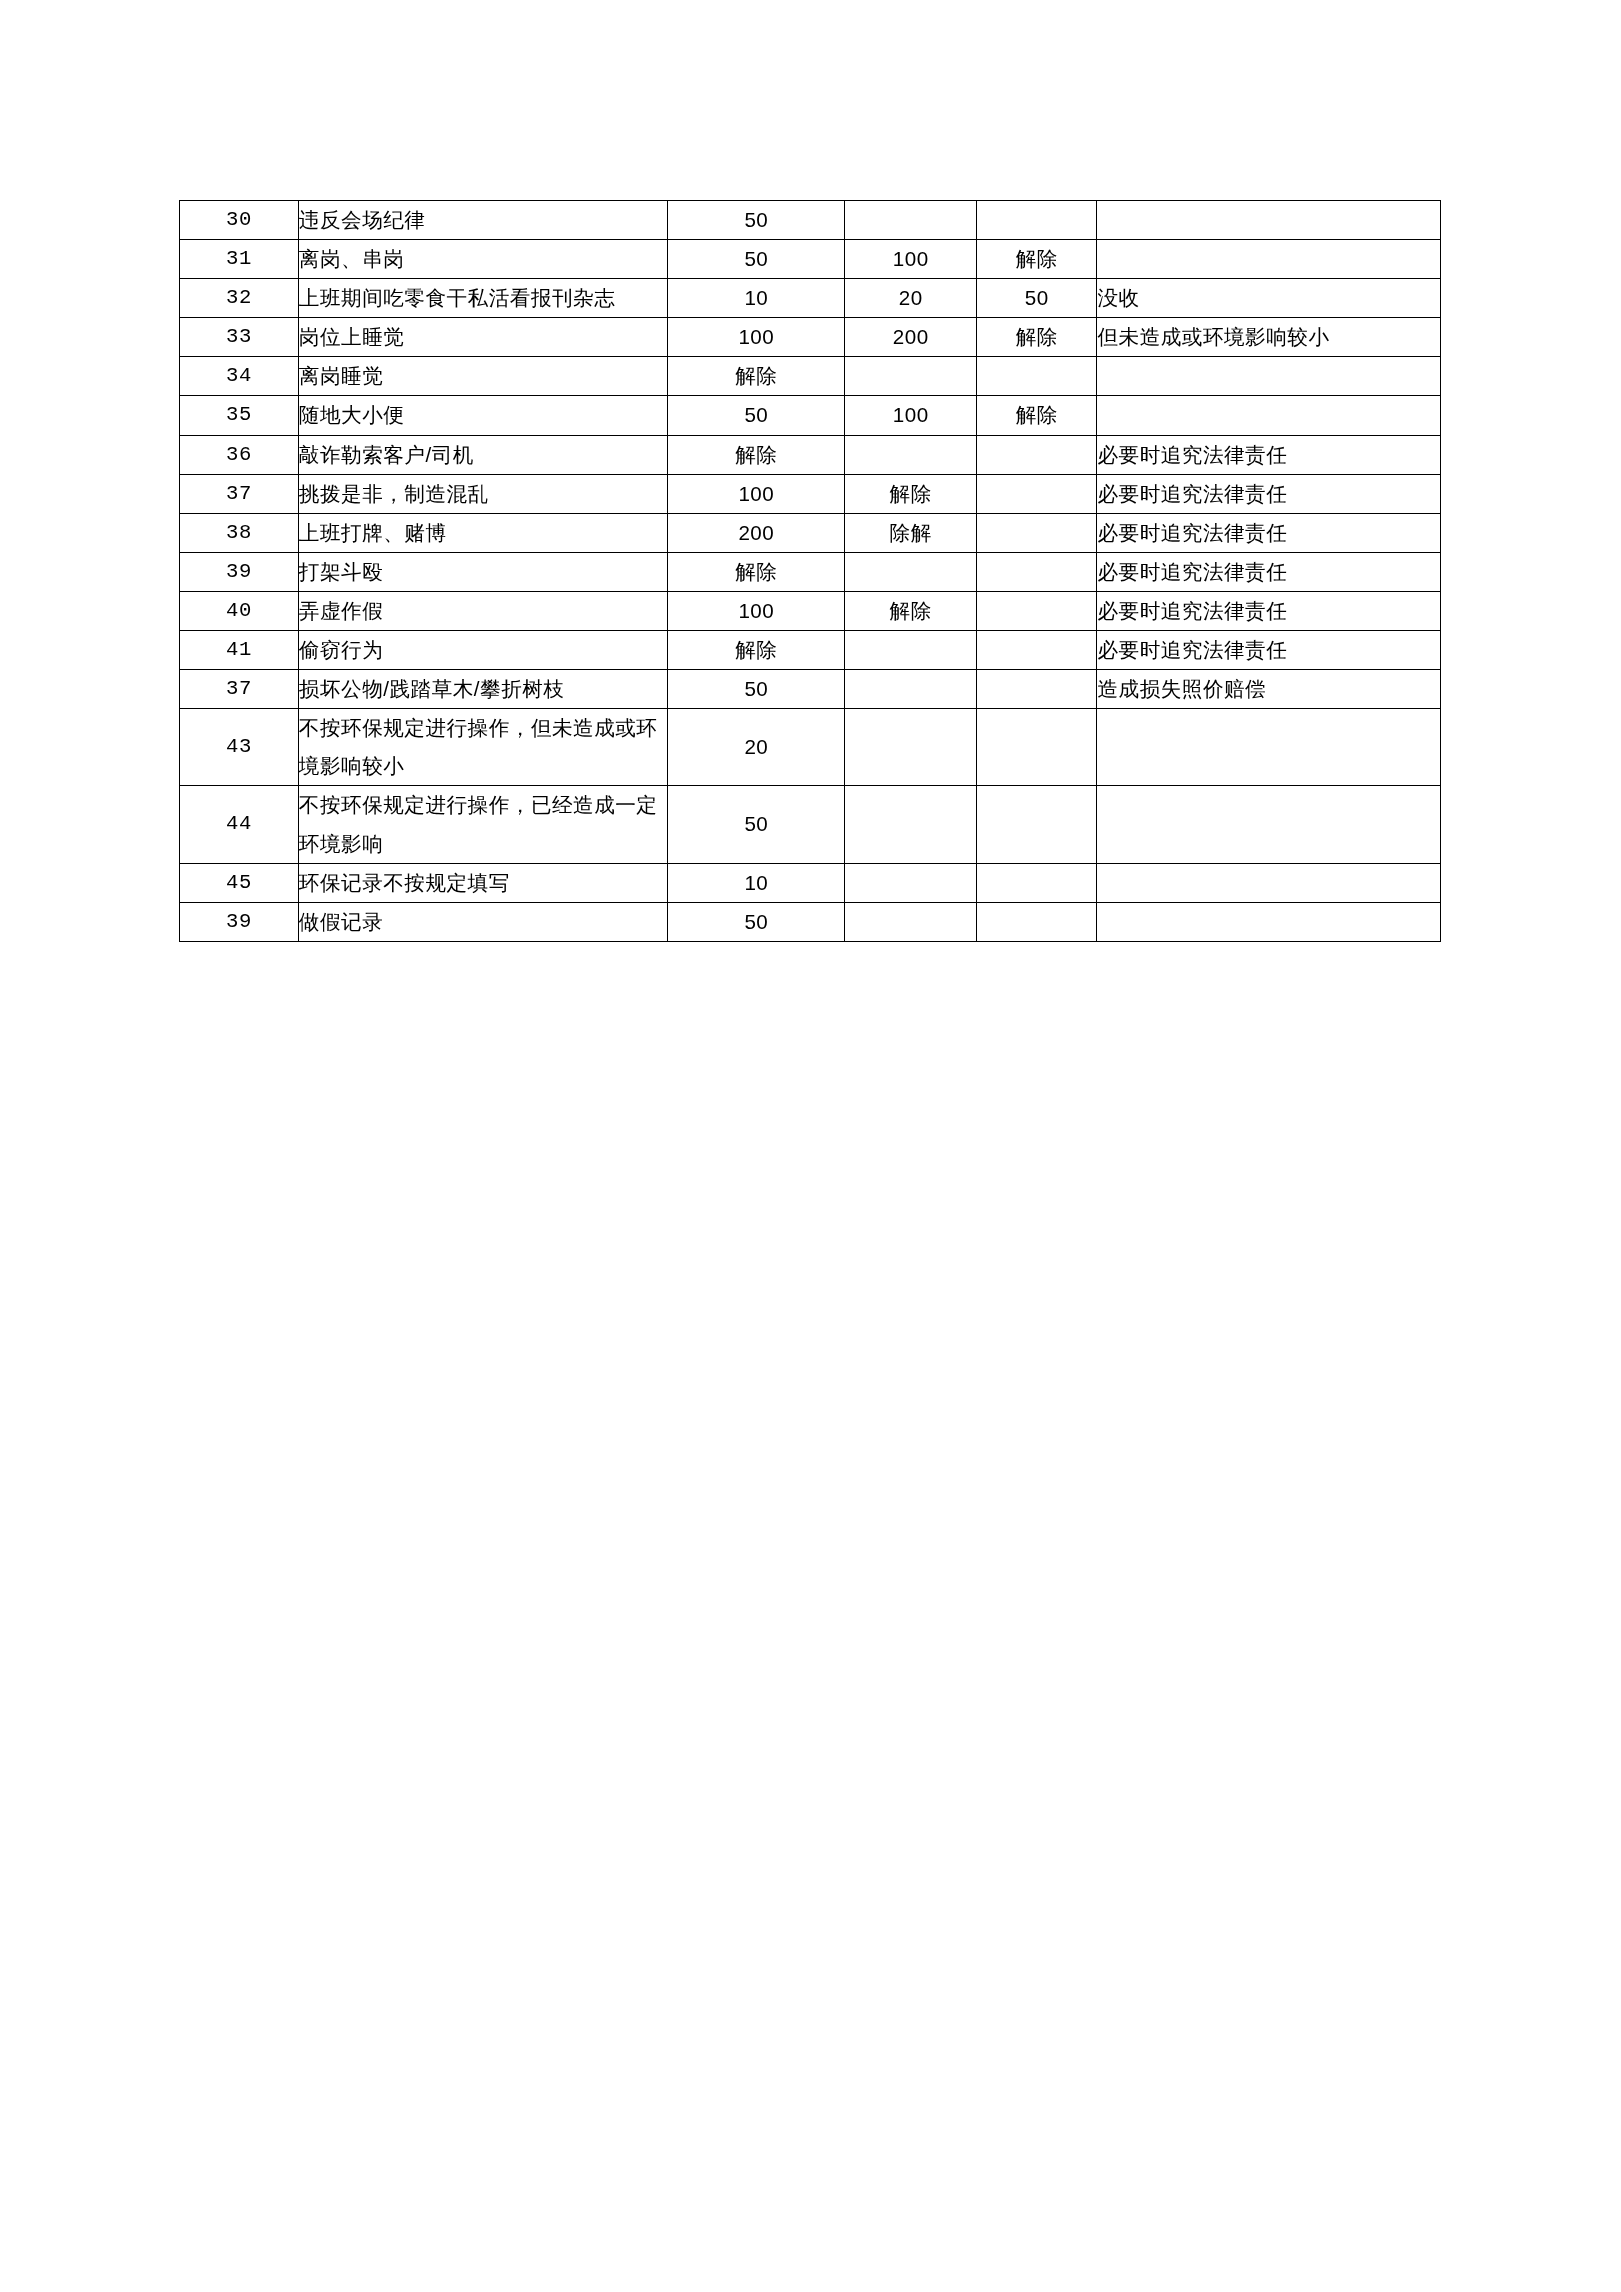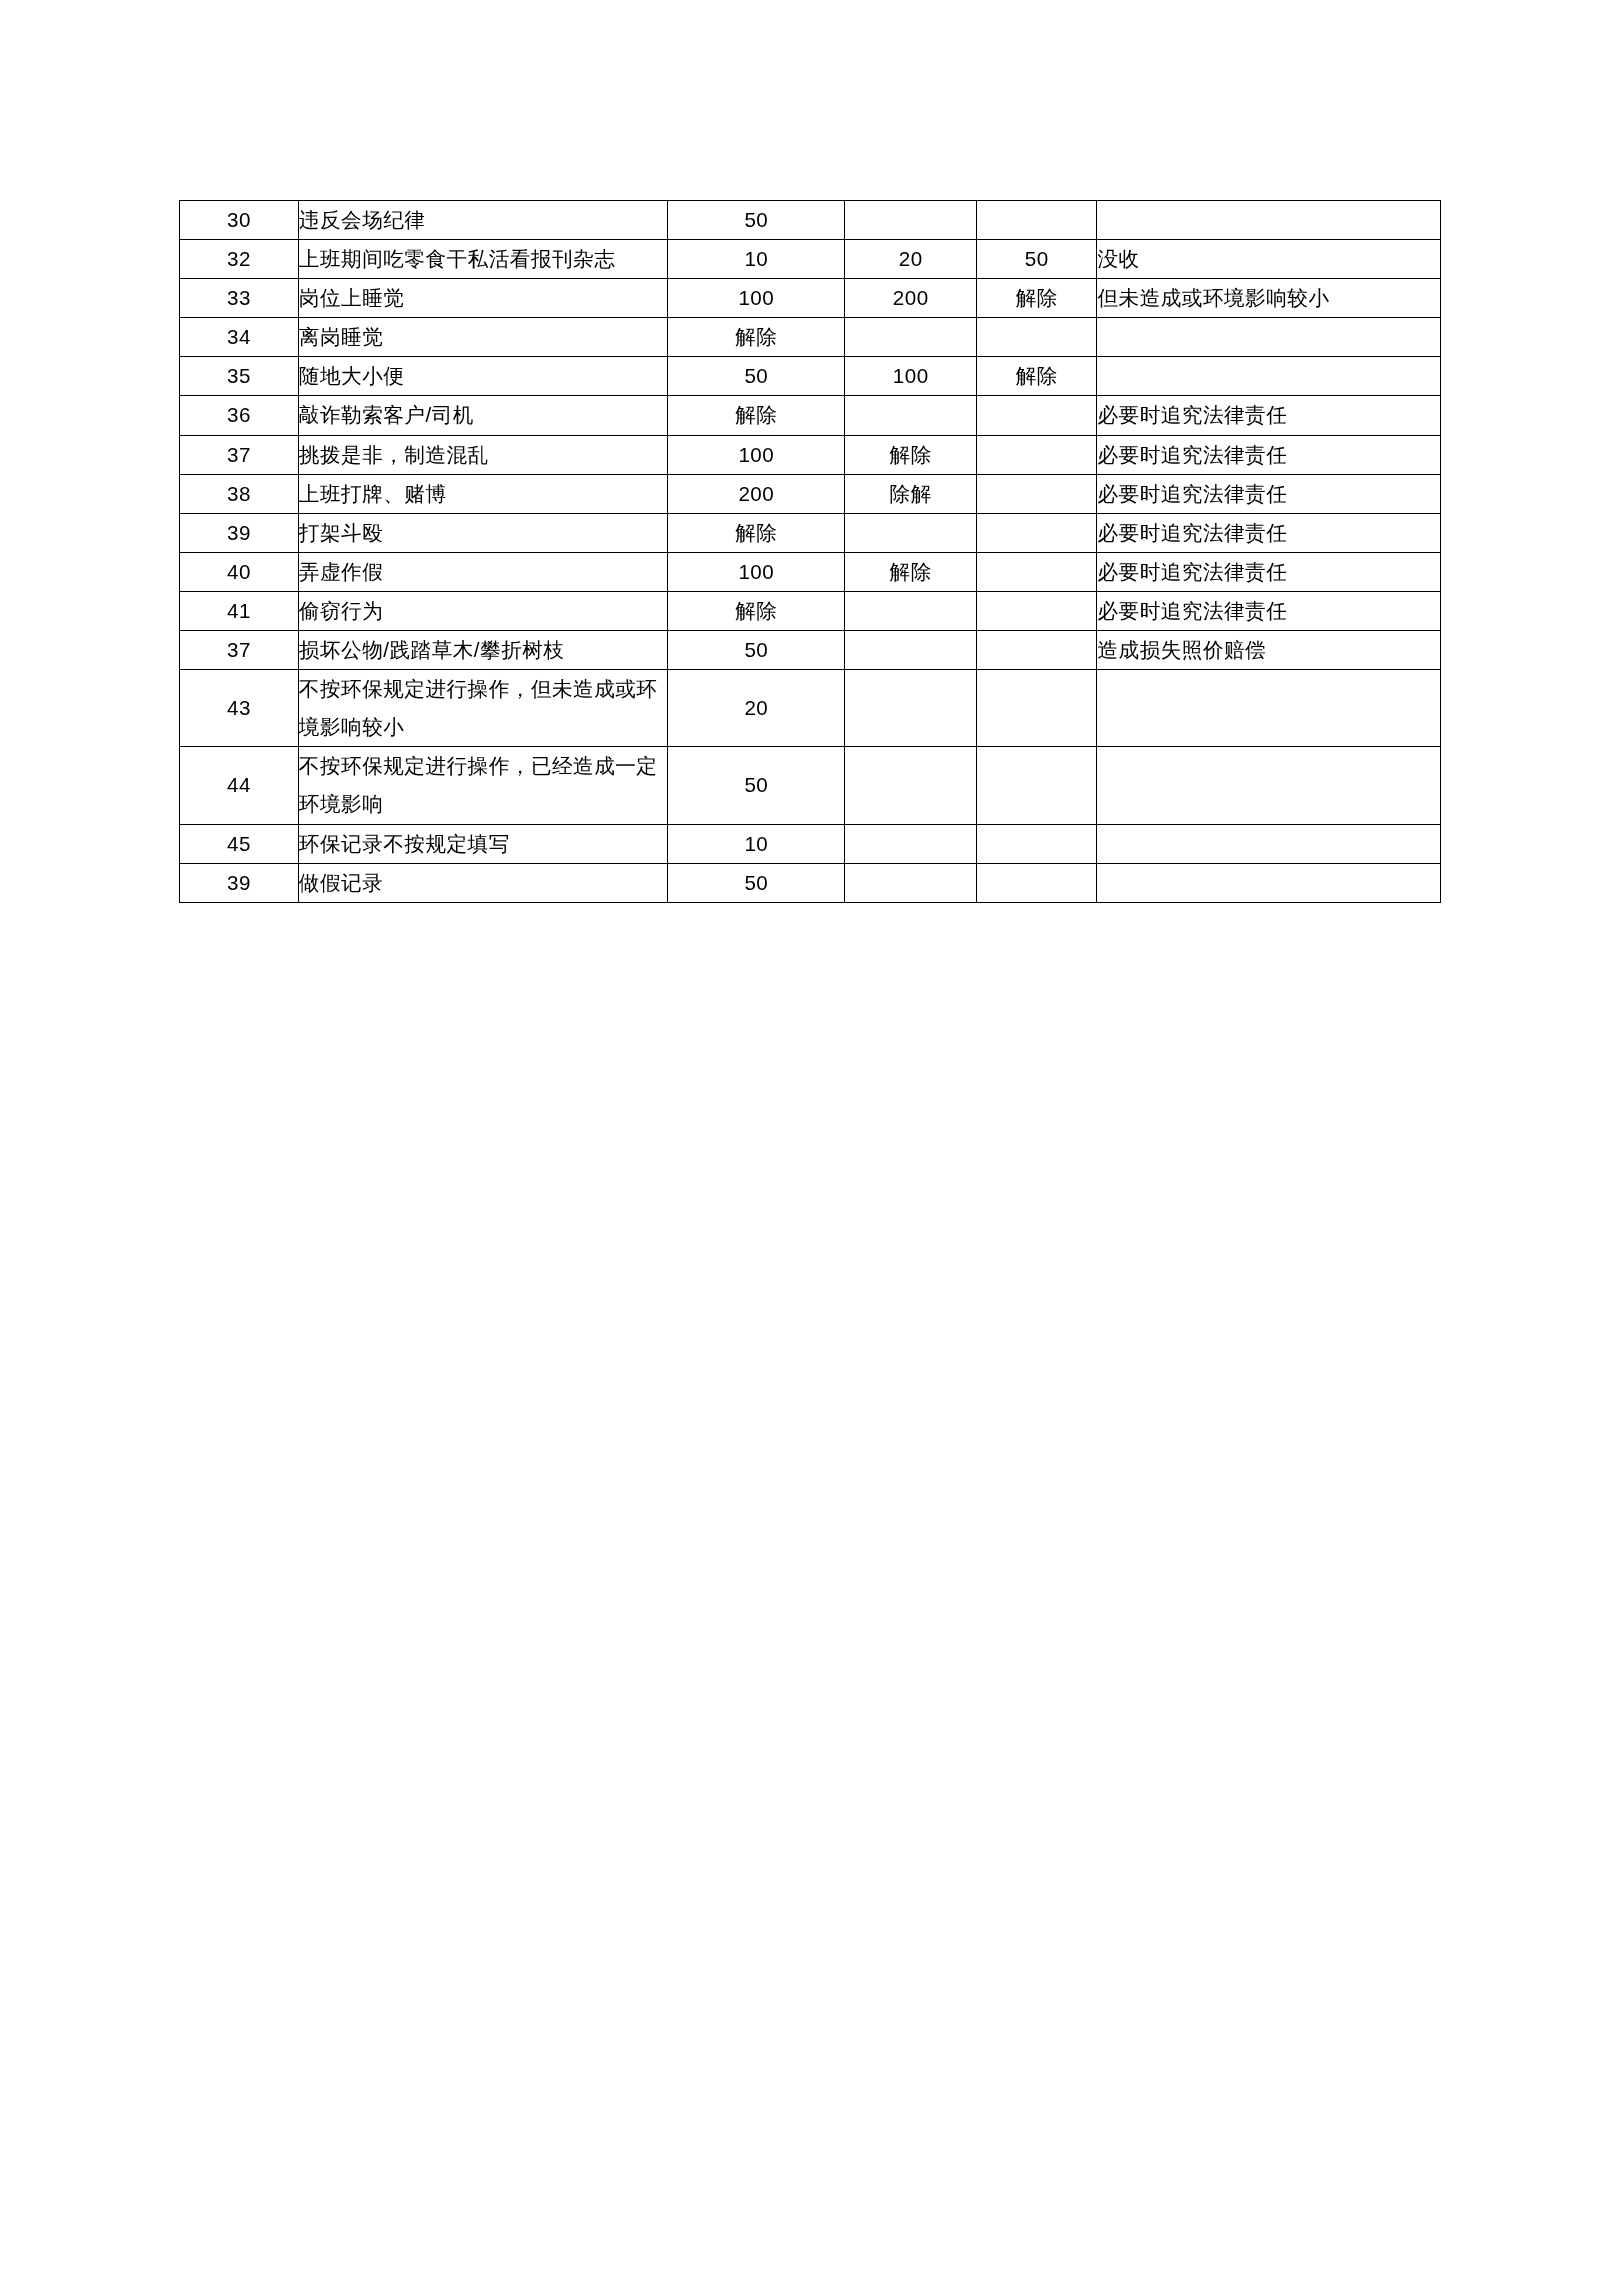--- a/index.html
+++ b/index.html
@@ -46,20 +46,21 @@
     vertical-align: middle;
     font-size: 20.6px;
     line-height: 1.85;
     font-weight: 400;
     letter-spacing: 0.5px;
   }
   .cell-no {
     text-align: center;
     font-size: 19.6px;
     padding: 21.6px 0;
+    font-family: Liberation Mono, monospace;
   }
   .cell-desc {
     text-align: left;
     padding: 21.6px 9.8px 21.6px 15.7px;
     word-break: break-all;
   }
   .cell-num {
     text-align: center;
     font-size: 19.6px;
     padding: 21.6px 2px;
@@ -89,20 +90,28 @@
       <tbody id="table-body">
           <tr>
             <td class="cell-no">30</td>
             <td class="cell-desc">违反会场纪律</td>
             <td class="cell-num">50</td>
             <td class="cell-num empty-cell"></td>
             <td class="cell-num empty-cell"></td>
             <td class="cell-remark empty-cell"></td>
           </tr>
           <tr>
+            <td class="cell-no">31</td>
+            <td class="cell-desc">离岗、串岗</td>
+            <td class="cell-num">50</td>
+            <td class="cell-num">100</td>
+            <td class="cell-num">解除</td>
+            <td class="cell-remark empty-cell"></td>
+          </tr>
+          <tr>
             <td class="cell-no">32</td>
             <td class="cell-desc">上班期间吃零食干私活看报刊杂志</td>
             <td class="cell-num">10</td>
             <td class="cell-num">20</td>
             <td class="cell-num">50</td>
             <td class="cell-remark">没收</td>
           </tr>
           <tr>
             <td class="cell-no">33</td>
             <td class="cell-desc">岗位上睡觉</td>

